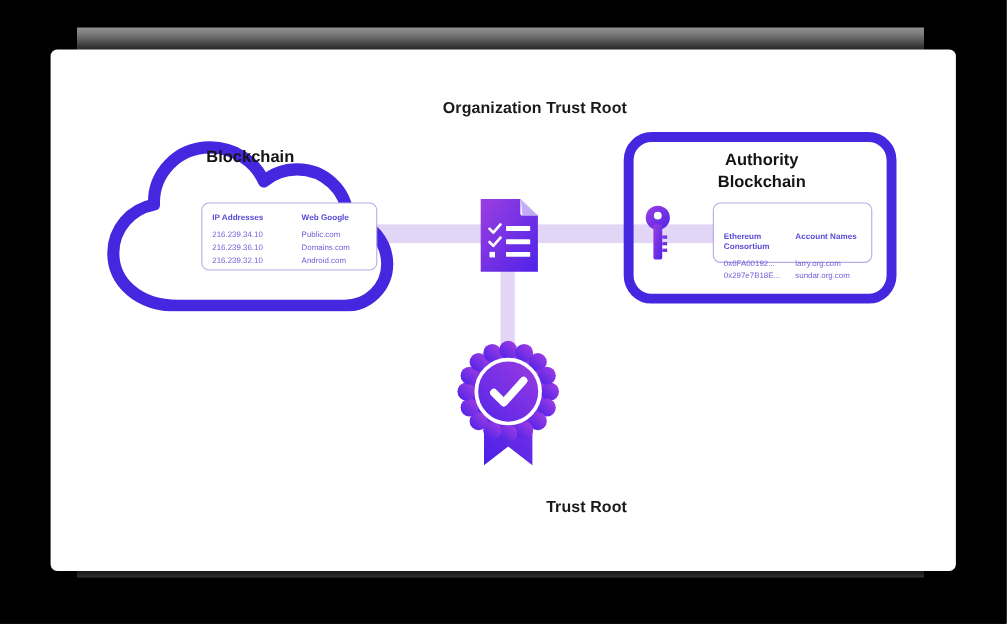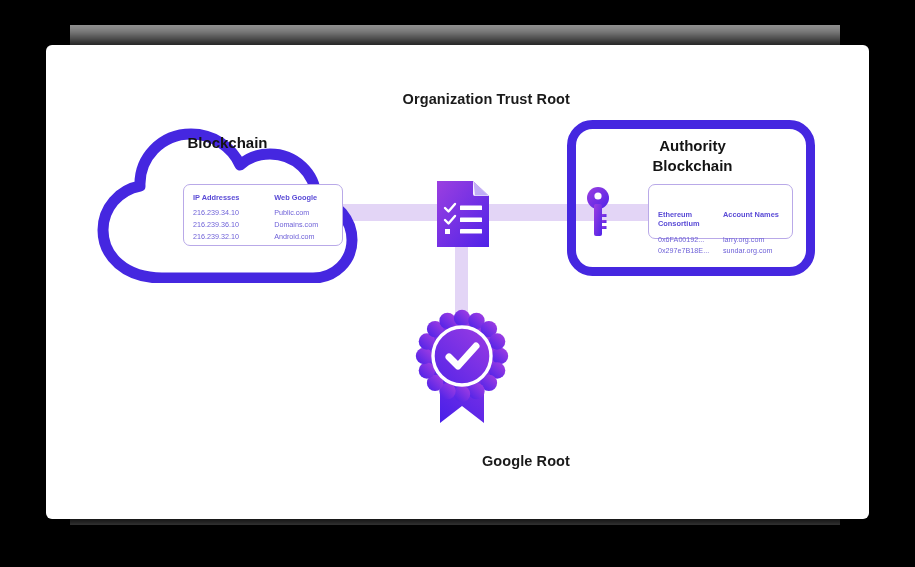--- a/index.html
+++ b/index.html
@@ -297,16 +297,16 @@
       <circle cx="78.9" cy="24.1" r="8.2"></circle>
       <circle cx="87.1" cy="36.5" r="8.2"></circle>
     </g>
 
     <circle cx="52" cy="51" r="29" fill="none" stroke="#ffffff" stroke-width="3.4"></circle>
 
     <path d="M 39 52 L 48 61 L 66 41" fill="none" stroke="#ffffff" stroke-width="7" stroke-linecap="round" stroke-linejoin="round"></path>
   </svg>
 
   <div class="label label-bottom layer-text" style="left:360px; top:452px; width:210px;">
-    <div>Google Root</div>
+    <div>Trust Root</div>
   </div>
 
 </div>
 
 </body></html>

